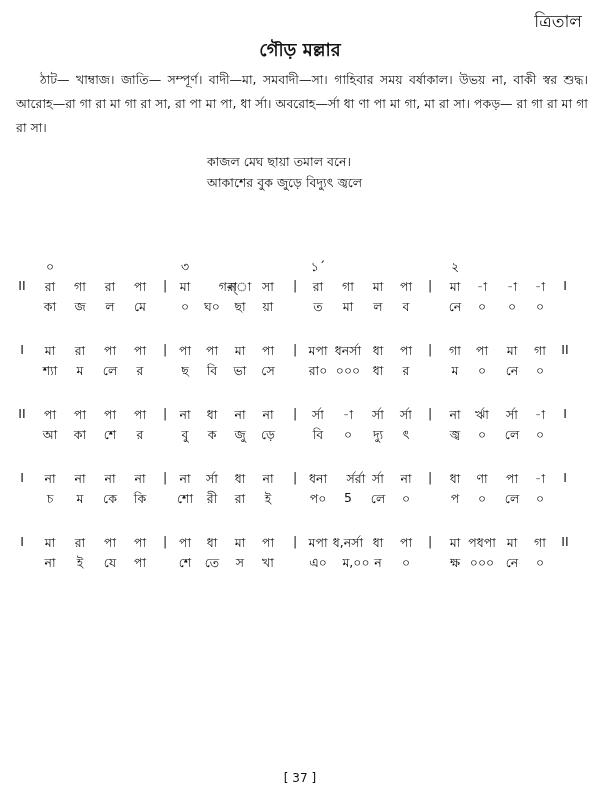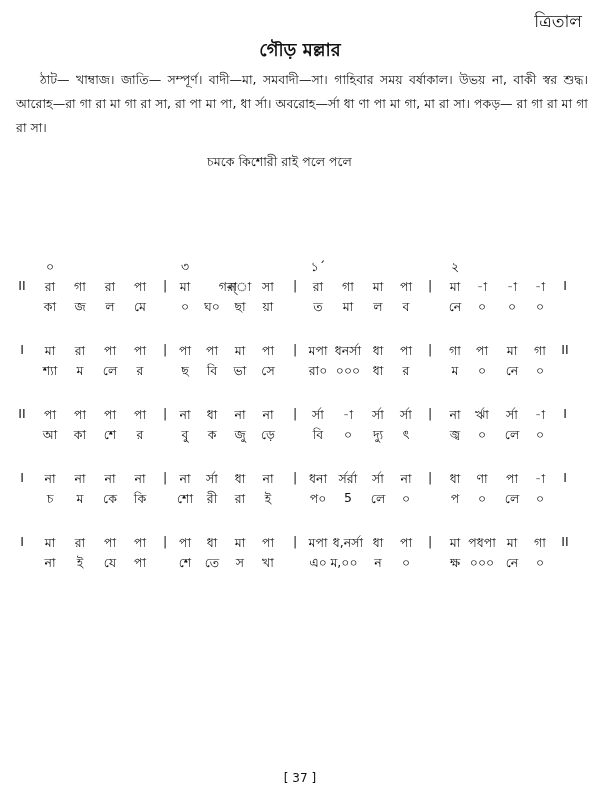--- a/index.html
+++ b/index.html
@@ -21,21 +21,22 @@
 </style>
 </head>
 <body>
 
 <div class="taal">ত্রিতাল</div>
 <div class="title">গৌড় মল্লার</div>
 
 <div class="intro">ঠাট— খাম্বাজ। জাতি— সম্পূর্ণ। বাদী—মা, সমবাদী—সা। গাহিবার সময় বর্ষাকাল। উভয় না, বাকী স্বর শুদ্ধ। আরোহ—রা গা রা মা গা রা সা, রা পা মা পা, ধা র্সা। অবরোহ—র্সা ধা ণা পা মা গা, মা রা সা। পকড়— রা গা রা মা গা রা সা।</div>
 
 <div class="lyrics">
-  <div>চমকে কিশোরী রাই পলে পলে</div>
+  <div>কাজল মেঘ ছায়া তমাল বনে।</div>
+  <div>আকাশের বুক জুড়ে বিদ্যুৎ জ্বলে</div>
 </div>
 
 <div class="notation" id="notation">
   <div class="row beat-row" id="beat-row">
       <span class="cell" style="left: 50px;">০</span>
       <span class="cell" style="left: 185px;">৩</span>
       <span class="cell" style="left: 318px;">১ˊ</span>
       <span class="cell" style="left: 455px;">২</span>
     </div>
 <div class="row swar-row">
@@ -170,21 +171,21 @@
       <span class="cell" style="left: 80px;">না</span>
       <span class="cell" style="left: 110px;">না</span>
       <span class="cell" style="left: 140px;">না</span>
       <span class="cell" style="left: 165px;">|</span>
       <span class="cell" style="left: 185px;">না</span>
       <span class="cell" style="left: 212px;">র্সা</span>
       <span class="cell" style="left: 240px;">ধা</span>
       <span class="cell" style="left: 268px;">না</span>
       <span class="cell" style="left: 295px;">|</span>
       <span class="cell" style="left: 318px;">ধনা</span>
-      <span class="cell" style="left: 348px;">র্সর্রা</span>
+      <span class="cell" style="left: 356px;">র্সর্রা</span>
       <span class="cell" style="left: 378px;">র্সা</span>
       <span class="cell" style="left: 406px;">না</span>
       <span class="cell" style="left: 430px;">|</span>
       <span class="cell" style="left: 455px;">ধা</span>
       <span class="cell" style="left: 482px;">ণা</span>
       <span class="cell" style="left: 512px;">পা</span>
       <span class="cell" style="left: 540px;">-া</span>
       <span class="cell" style="left: 565px;">I</span>
     </div>
     <div class="row bol-row">
@@ -232,21 +233,21 @@
     <div class="row bol-row">
       <span class="cell" style="left: 50px;">না</span>
       <span class="cell" style="left: 80px;">ই</span>
       <span class="cell" style="left: 110px;">যে</span>
       <span class="cell" style="left: 140px;">পা</span>
       <span class="cell" style="left: 185px;">শে</span>
       <span class="cell" style="left: 212px;">তে</span>
       <span class="cell" style="left: 240px;">স</span>
       <span class="cell" style="left: 268px;">খা</span>
       <span class="cell" style="left: 318px;">এ০</span>
-      <span class="cell" style="left: 344px;">ম,০০</span>
+      <span class="cell" style="left: 356px;">ম,০০</span>
       <span class="cell" style="left: 378px;">ন</span>
       <span class="cell" style="left: 406px;">০</span>
       <span class="cell" style="left: 455px;">ক্ষ</span>
       <span class="cell" style="left: 482px;">০০০</span>
       <span class="cell" style="left: 512px;">নে</span>
       <span class="cell" style="left: 540px;">০</span>
     </div>
   </div>
 
 <div class="pagenum">[ 37 ]</div>

